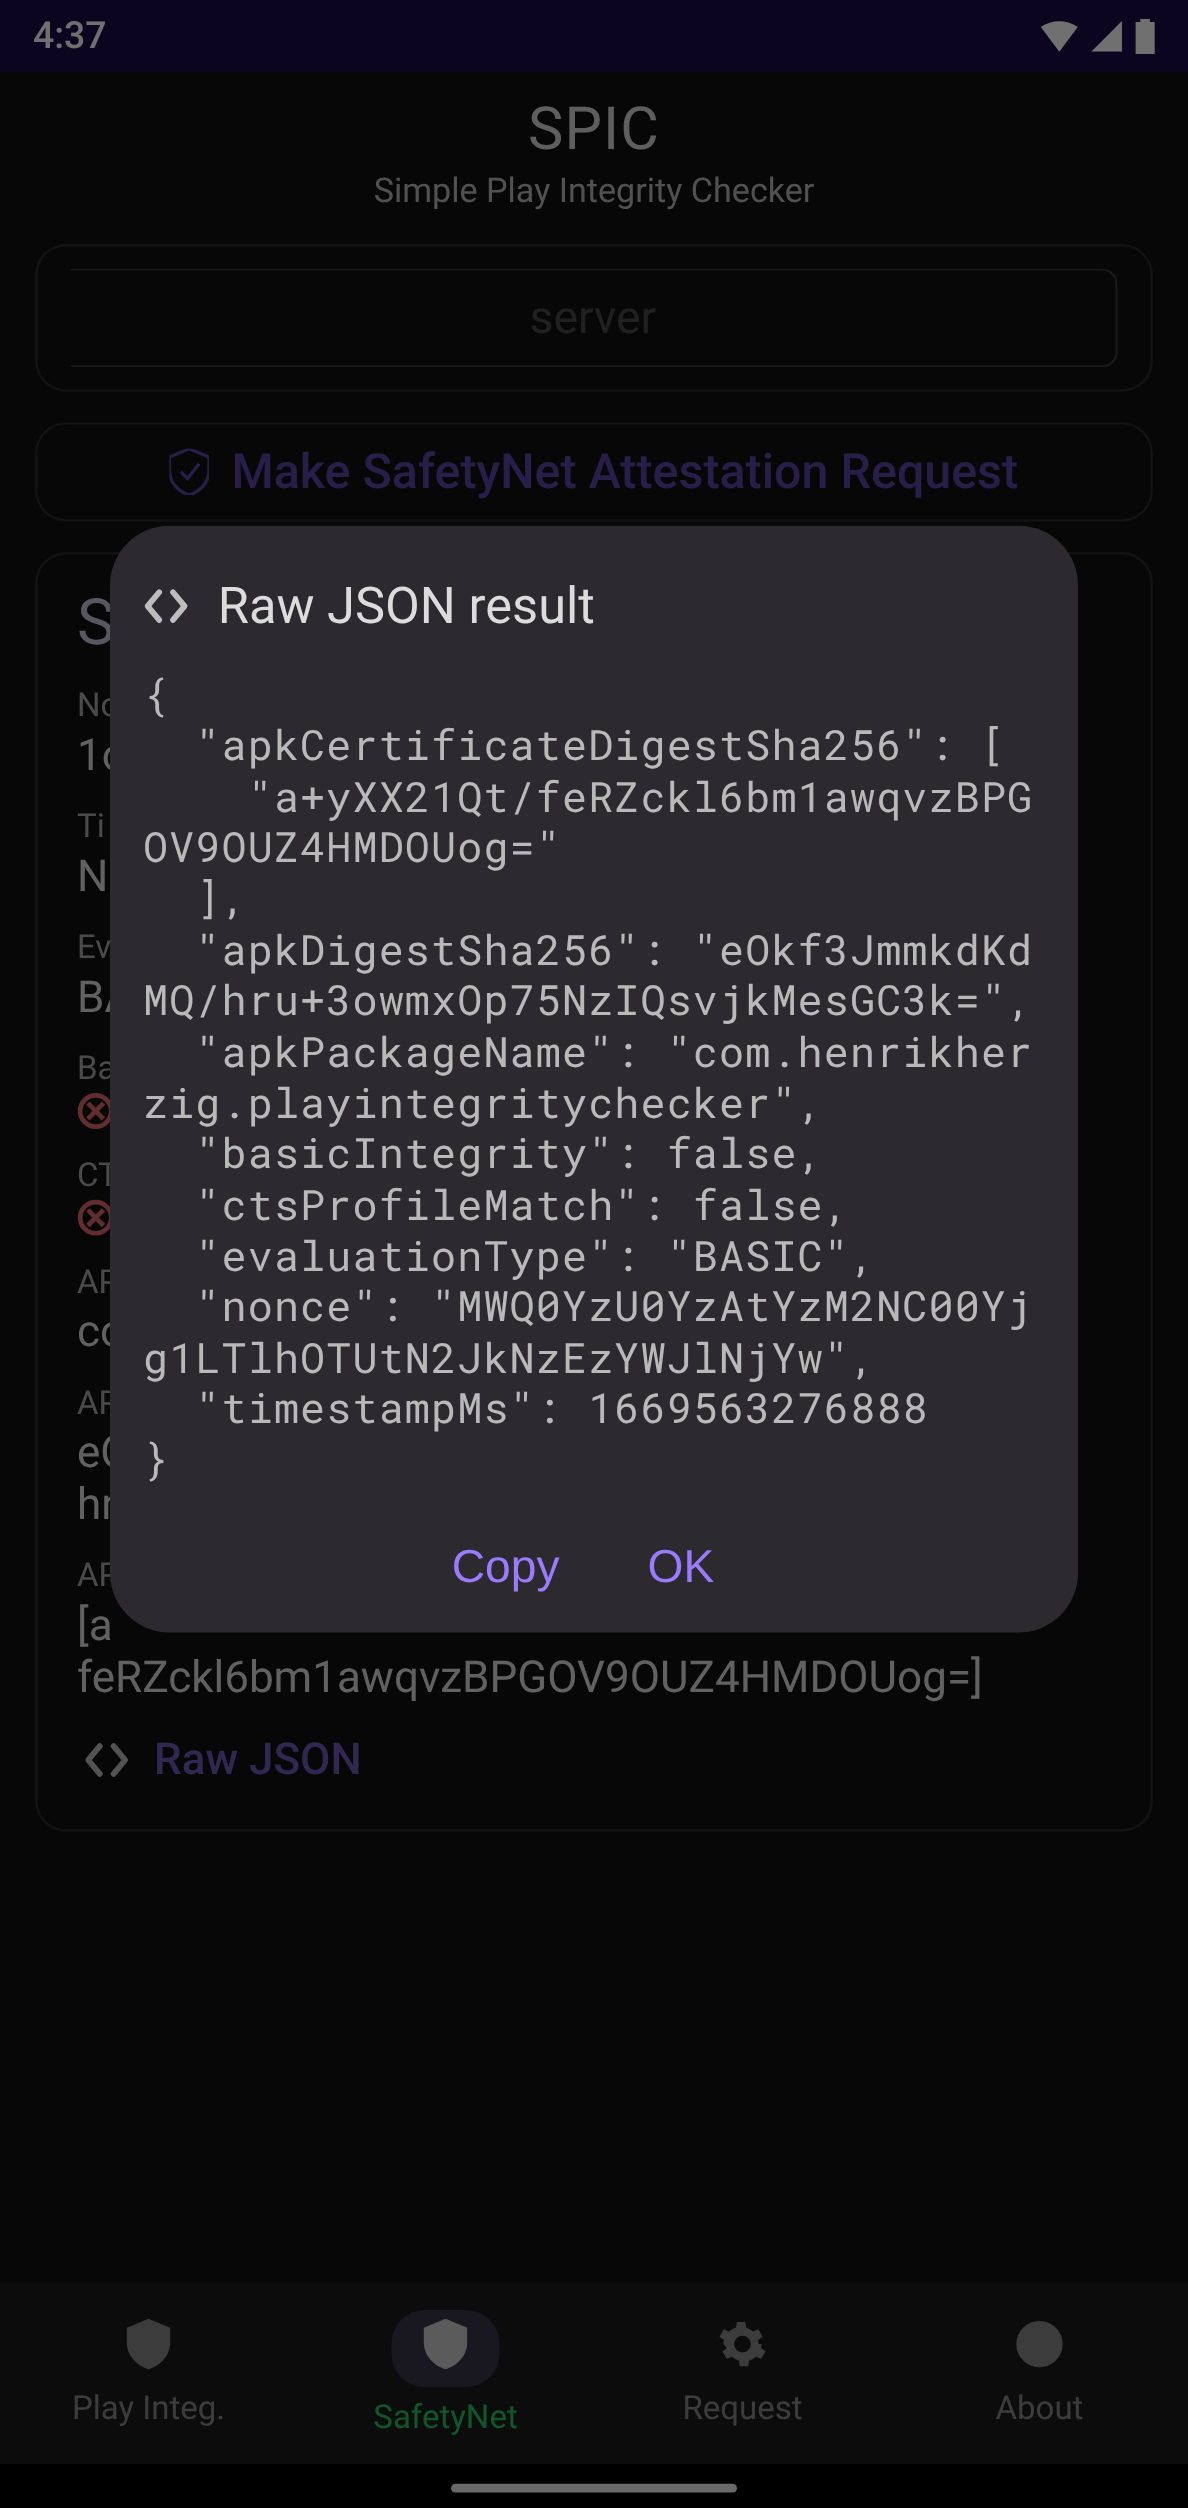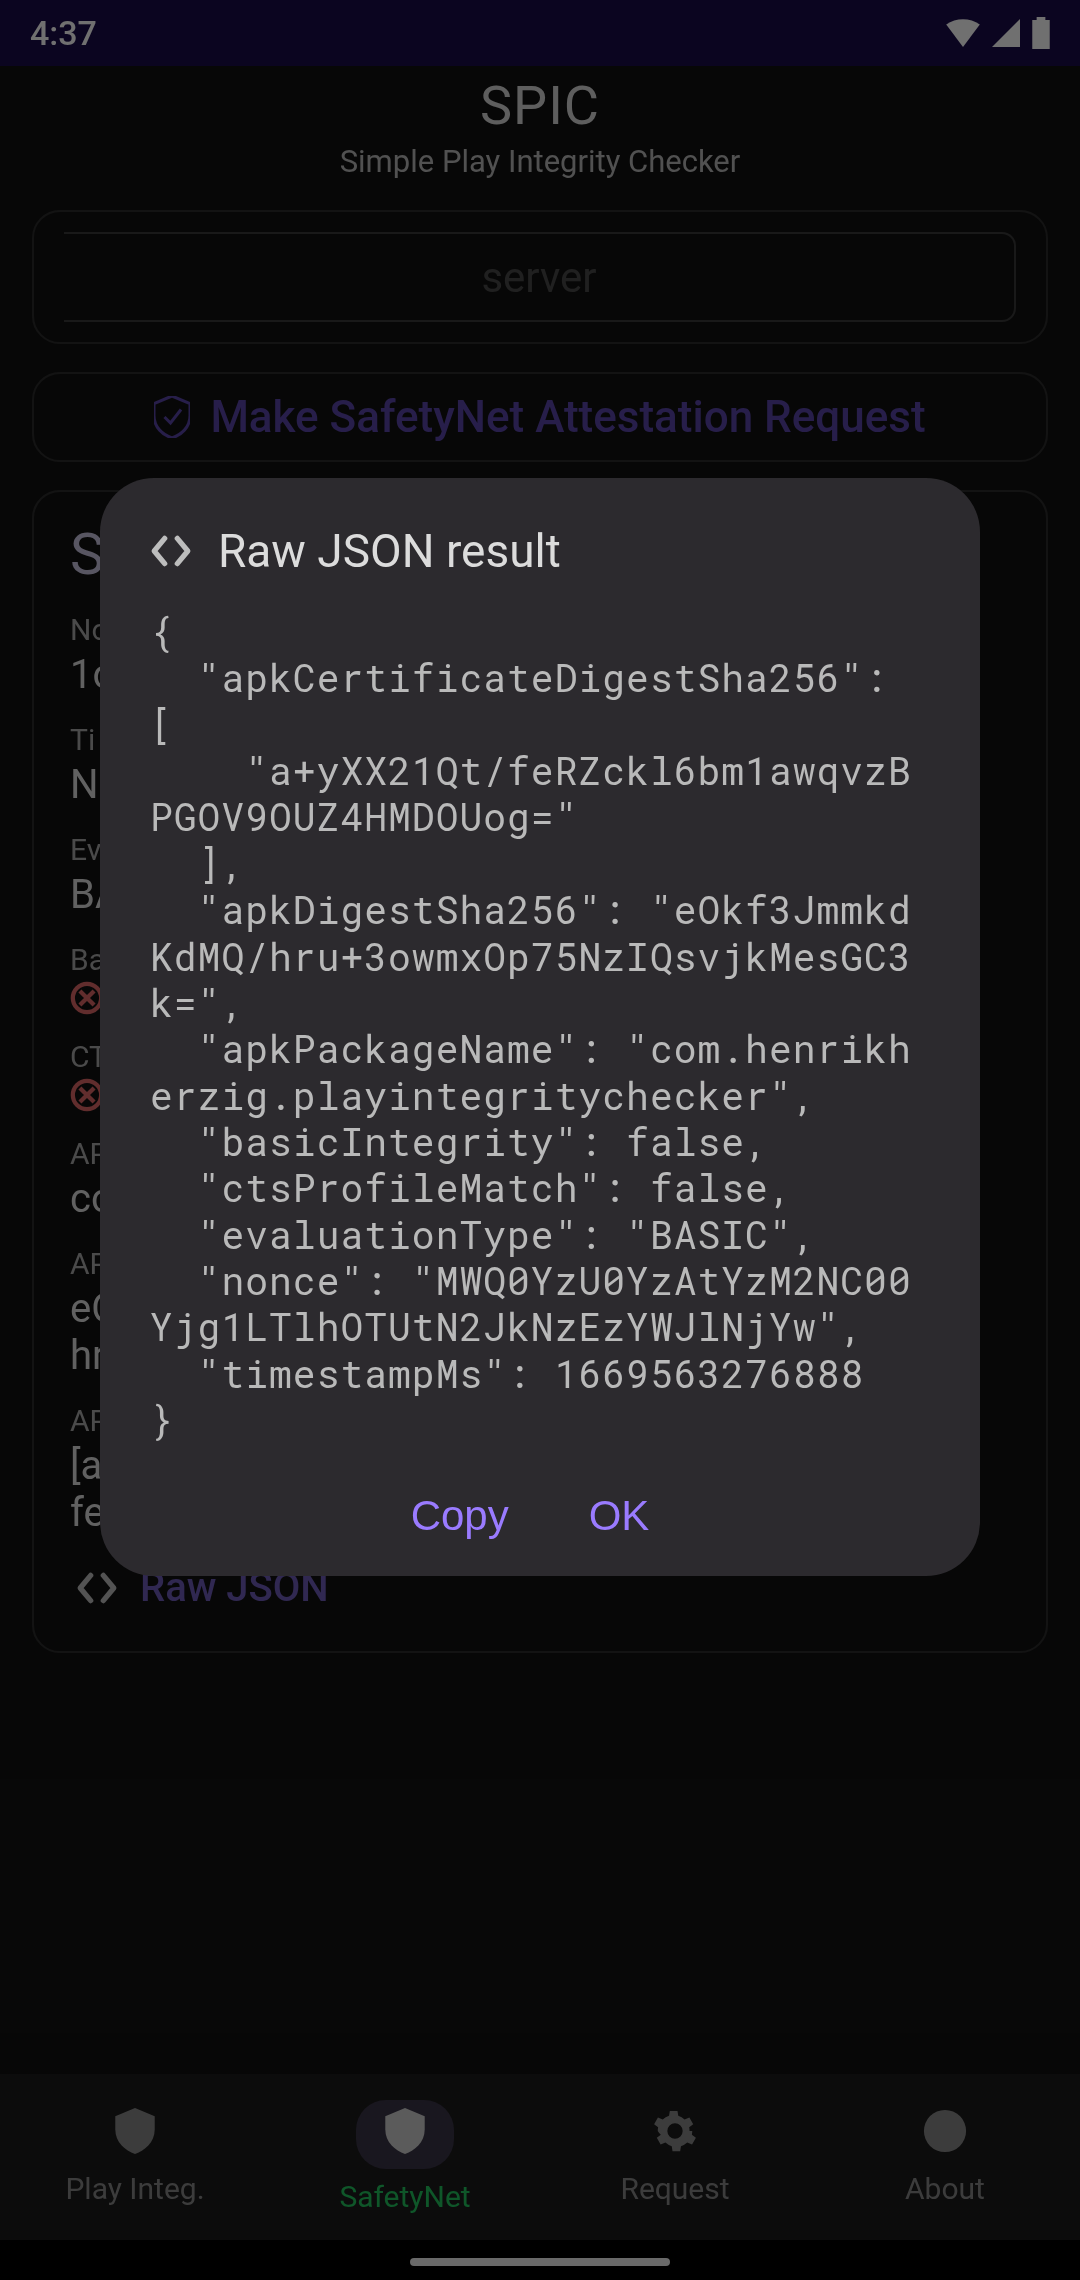--- a/index.html
+++ b/index.html
@@ -11,21 +11,21 @@
     background: #1b0c4a;
     display: flex; align-items: center; justify-content: space-between;
     padding: 16px 30px; color: #fff; font-size: 34px; font-weight: 500;
   }
   .statusbar .right { display: flex; align-items: center; gap: 12px; }
   .statusbar svg { fill: #fff; }
 
   
   .app-body { background: #121212; height: calc(2280px - 66px - 166px - 40px); padding: 0 10px; }
   .header {
-    text-align: center; padding: 8px 0 30px;
+    text-align: center; padding: 20px 0 30px;
   }
   .header .title { color: #d6d6d6; font-size: 54px; font-weight: 400; letter-spacing: 1px; }
   .header .subtitle { color: #b8b8b8; font-size: 31px; margin-top: 6px; }
 
   .card {
     border: 2px solid #2d2d2d; border-radius: 28px; margin: 0 22px 28px; padding: 20px 30px;
   }
   .seg-toggle { display: flex; gap: 0; }
   .seg-btn {
     flex: 1; height: 90px; border: 2px solid #4a3a7a; border-radius: 0;
@@ -75,21 +75,21 @@
   }
 
   
   .scrim {
     position: absolute; inset: 0; background: rgba(0,0,0,0.56);
   }
 
   
   .dialog {
     position: absolute; left: 100px; right: 100px; top: 478px;
-    background: #2c2a2e; border-radius: 54px; padding: 46px 50px 36px;
+    background: #2c2a2e; border-radius: 54px; padding: 46px 30px 36px;
     color: #c8c8c8;
   }
   .dlg-header { display: flex; align-items: center; gap: 26px; margin-bottom: 30px; }
   .dlg-title { font-size: 46px; color: #dcdcdc; }
   .code-icon { width: 42px; height: 42px; }
   .code-icon polyline { stroke: #bdbdbd; stroke-width: 5; fill: none; stroke-linecap: round; stroke-linejoin: round; }
 
   .json {
     font-family: "Roboto Mono", "Consolas", monospace;
     font-size: 38px; line-height: 1.22; color: #b9b9b9;

